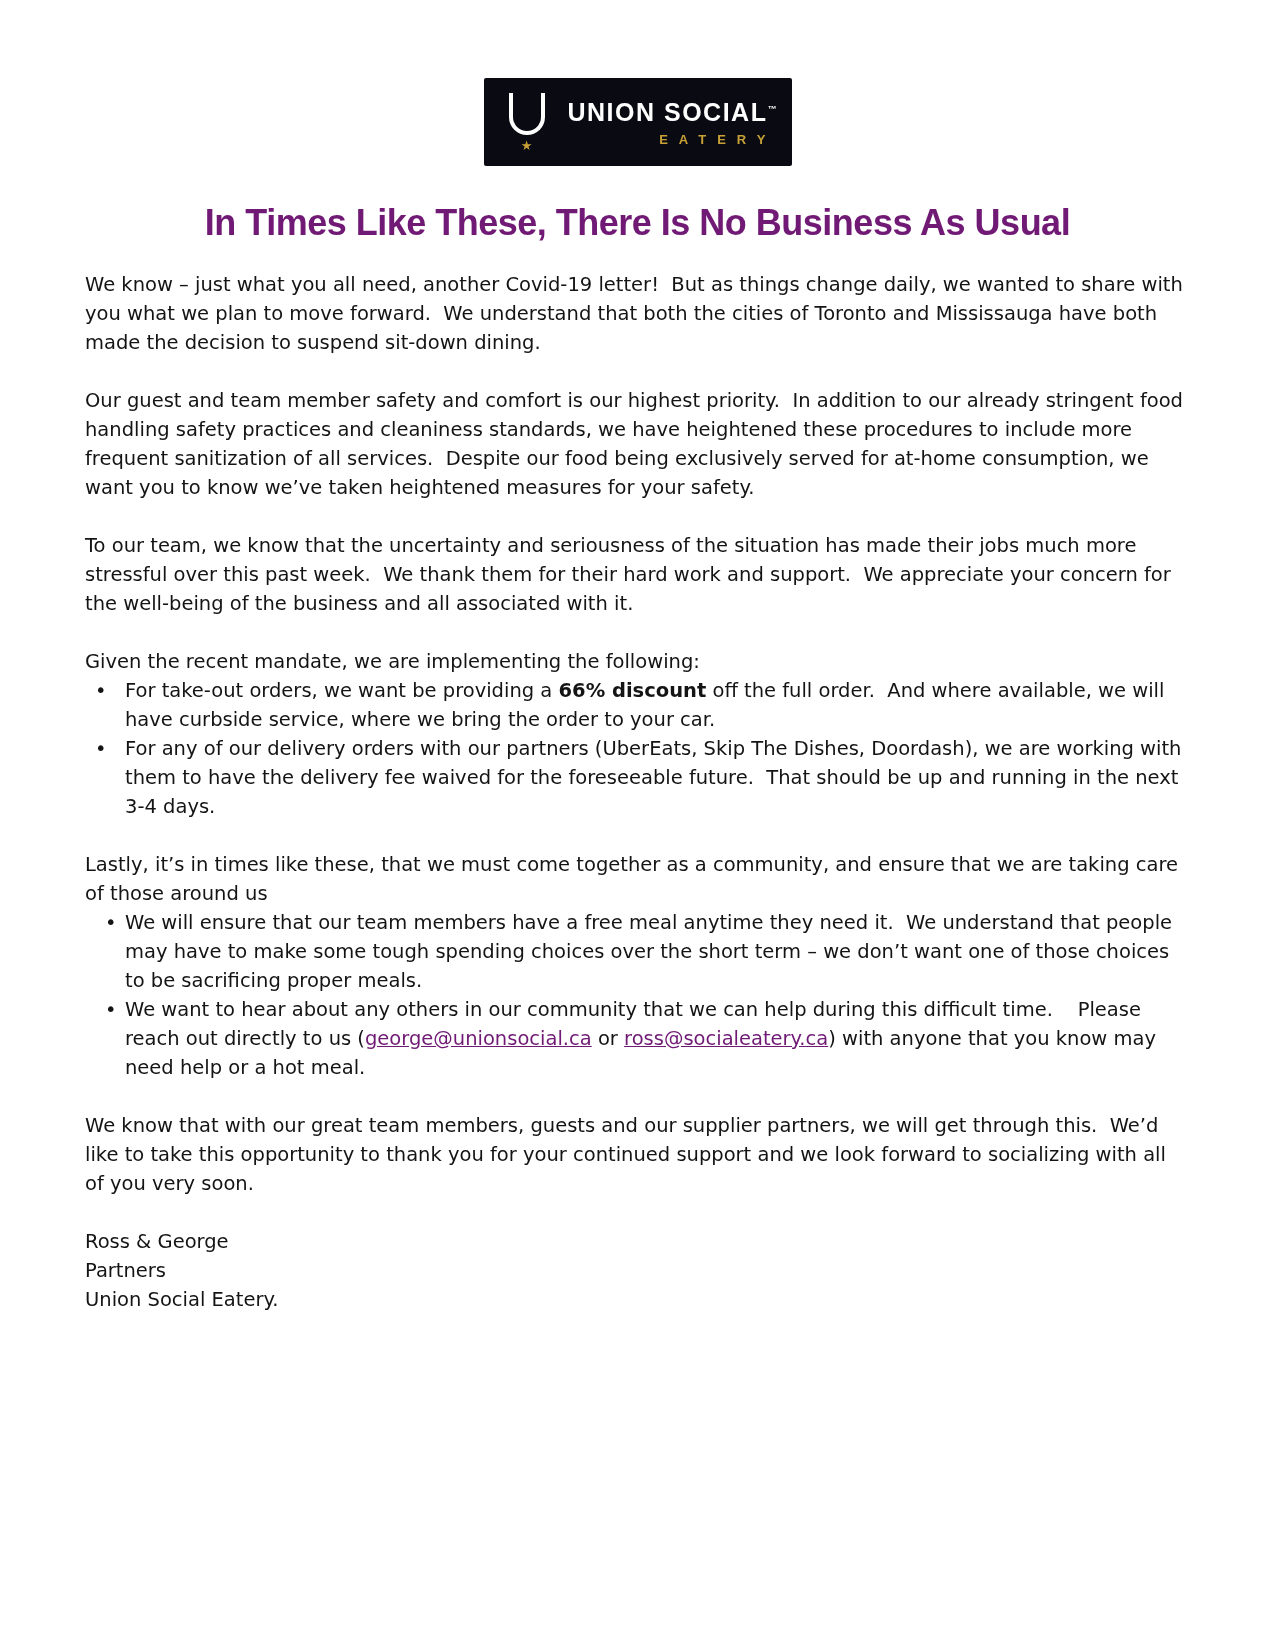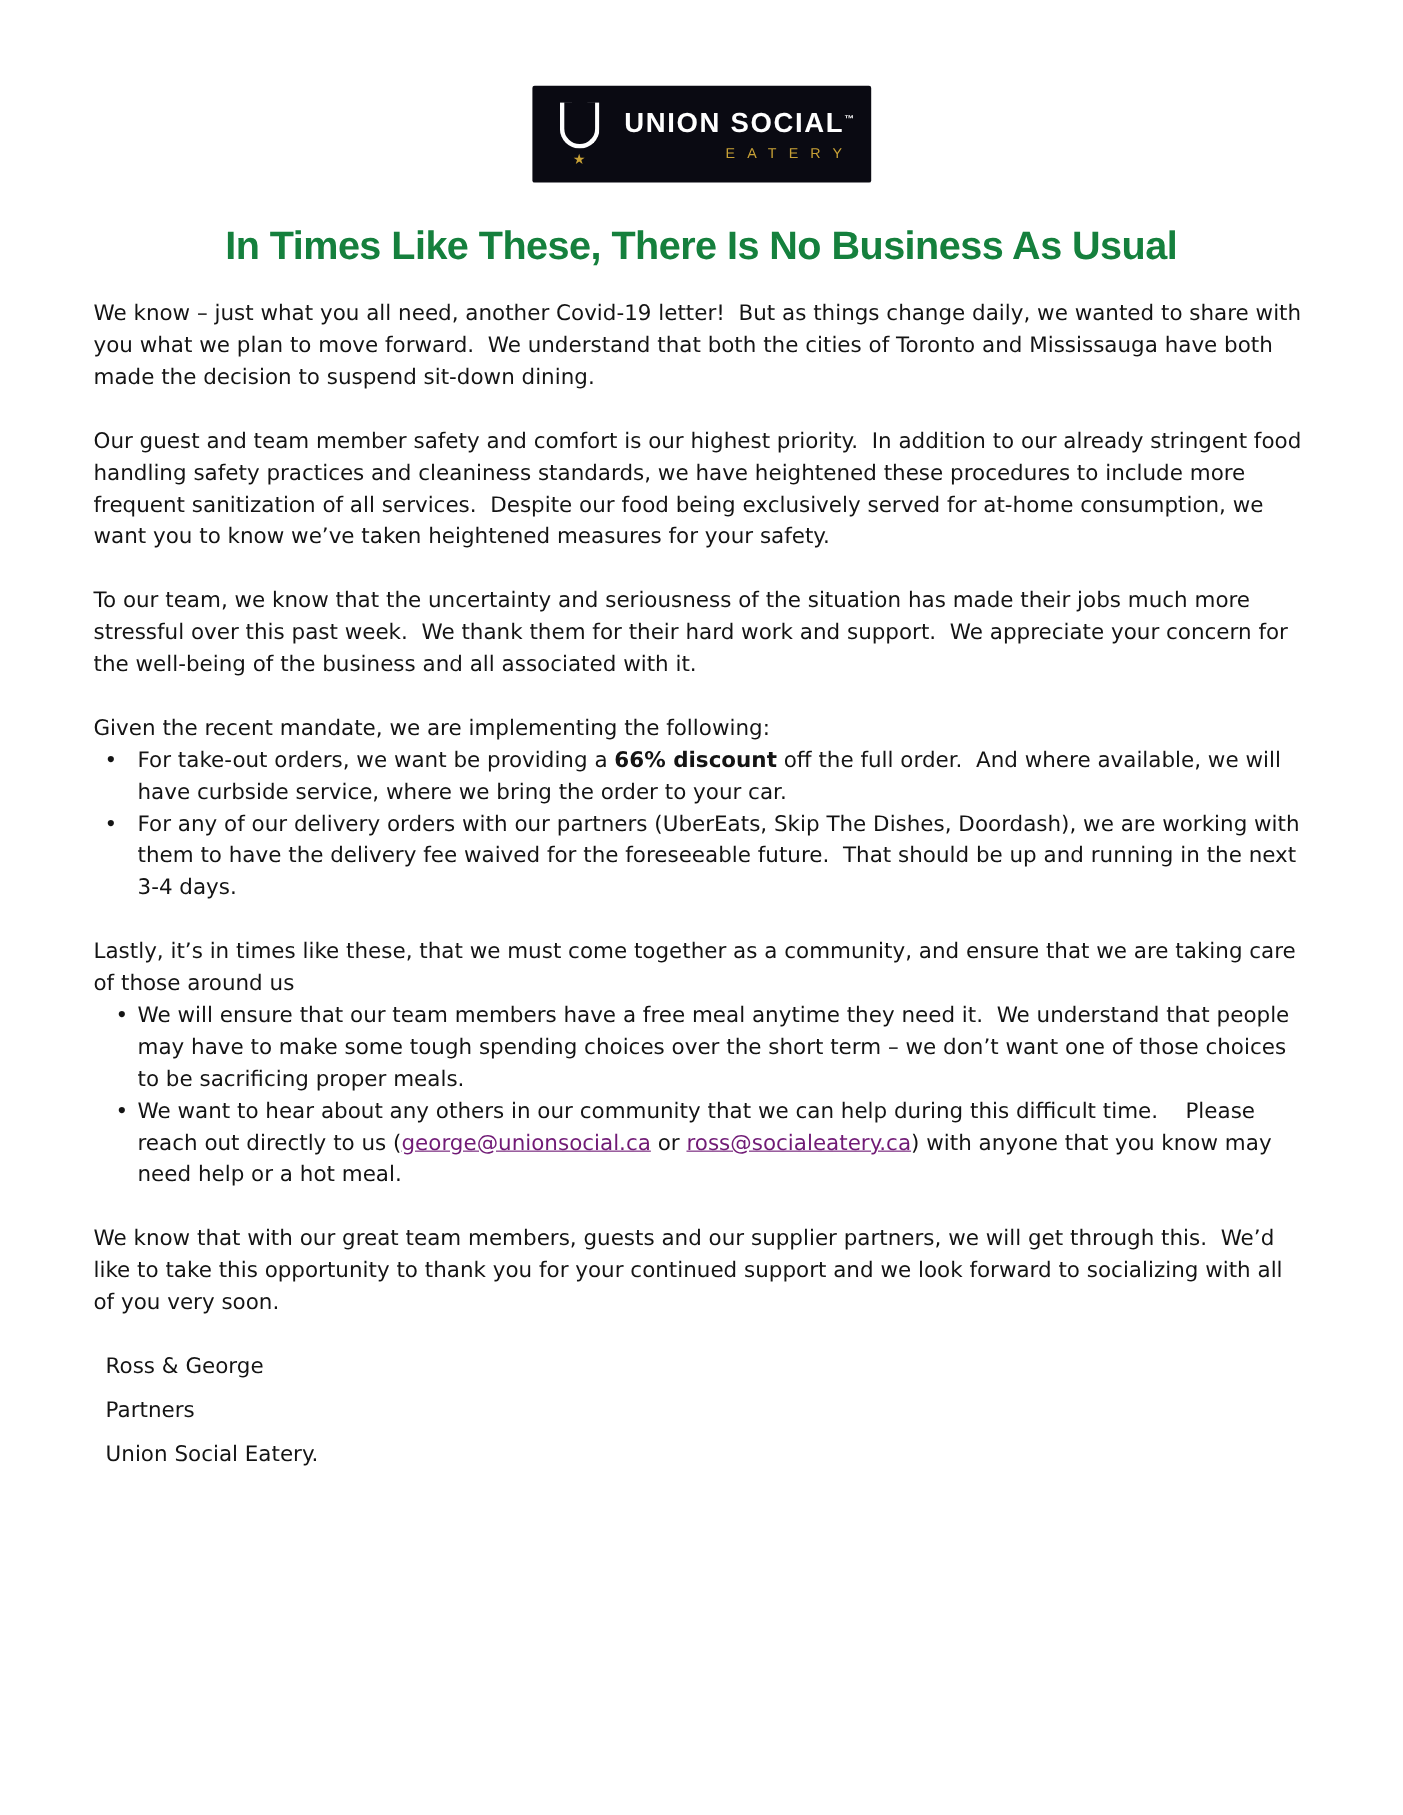--- a/index.html
+++ b/index.html
@@ -59,35 +59,35 @@
   }
   .logo-tm {
     font-size: 9px;
     vertical-align: super;
     letter-spacing: 0;
     color: #ffffff;
   }
   .logo-eatery {
     color: #C8A136;
     font-family: "Liberation Sans", sans-serif;
-    font-weight: 400;
+    font-weight: 700;
     font-size: 13px;
     letter-spacing: 11px;
     padding-left: 11px; 
     margin-top: 5px;
   }
 
   
   .title {
     text-align: center;
     font-family: "Liberation Sans", sans-serif;
     font-weight: 700;
     font-size: 36px;
     letter-spacing: -0.5px;
-    color: #15803d;
+    color: #701a75;
     margin: 36px 0 26px 0;
   }
 
   
   .body-text p,
   .body-text li {
     font-size: 19.5px;
     line-height: 29px;
     white-space: pre-wrap;
   }
@@ -112,21 +112,21 @@
 
   strong { font-weight: 700; }
 
   .email-link {
     color: #701a75;
     text-decoration: underline;
     cursor: pointer;
   }
 
   .signature { margin-top: 29px; }
-  .signature p { margin: 11px; }
+  .signature p { margin: 0; }
 </style>
 </head>
 <body>
 
 <div class="page">
 
   <div class="logo-box">
     <div class="logo-mark">
       <div class="u-shape"></div>
       <span class="logo-star">★</span>

